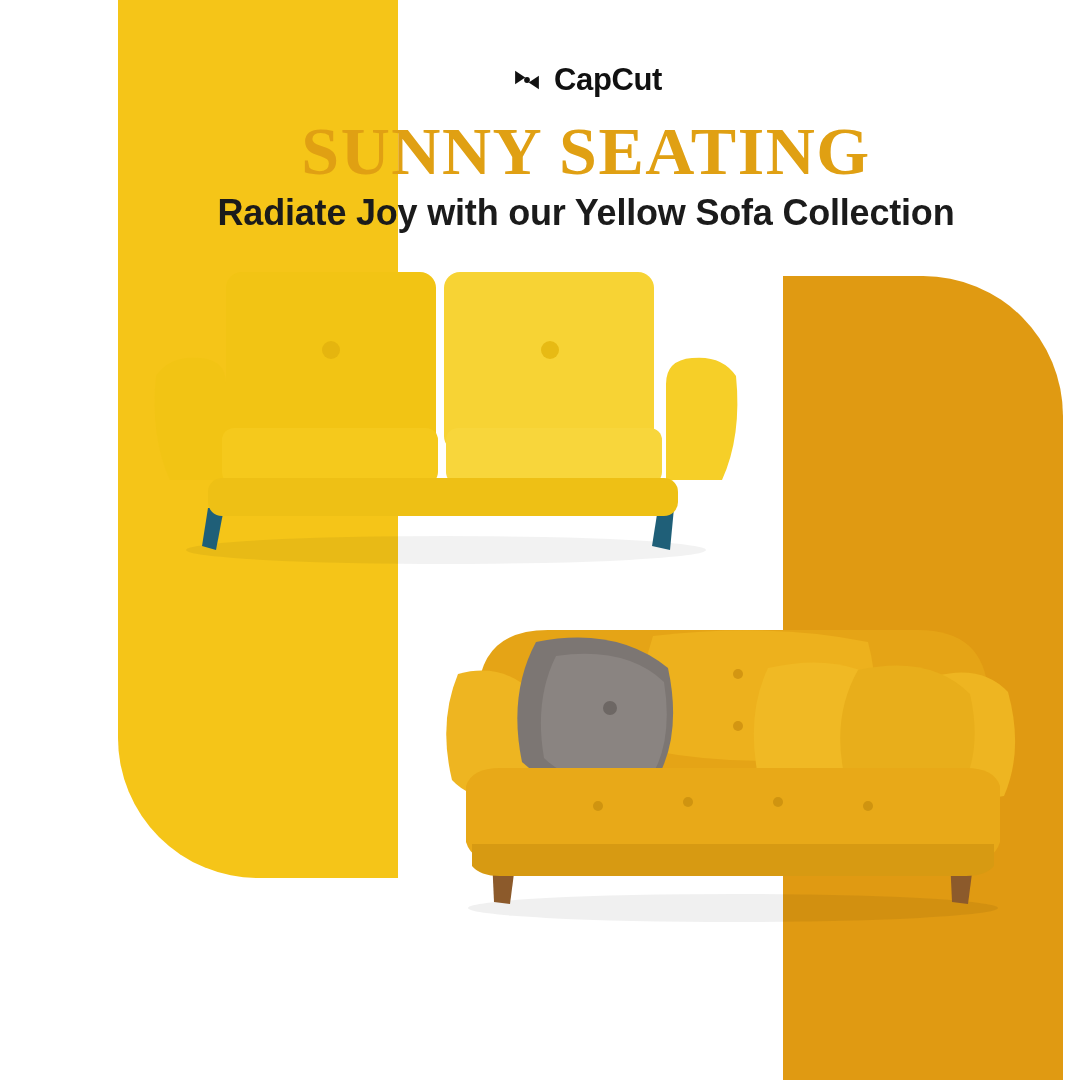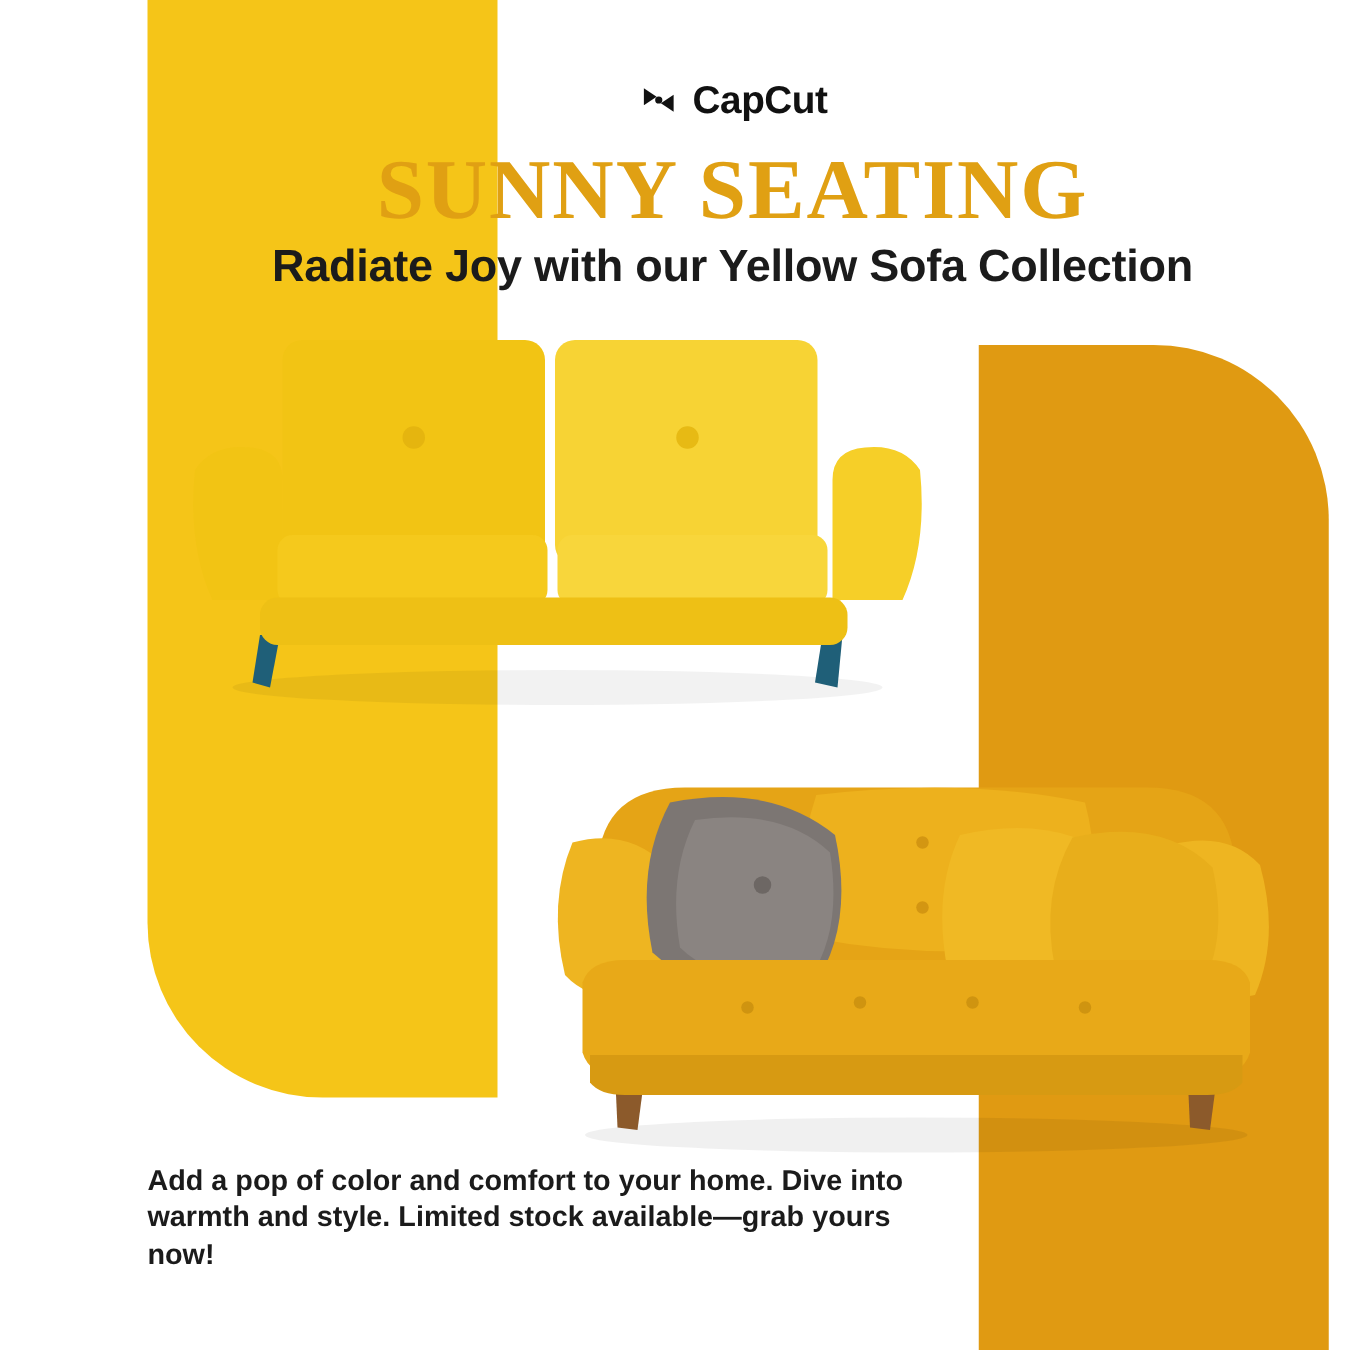--- a/index.html
+++ b/index.html
@@ -211,16 +211,15 @@
 
     <path d="M28 190 q6 -18 34 -18 h466 q28 0 34 18 v56 q-6 20 -34 20 H62 q-28 0 -34 -20 Z" fill="#e8a918"></path>
     <circle cx="160" cy="210" r="5" fill="#cf9410"></circle>
     <circle cx="250" cy="206" r="5" fill="#cf9410"></circle>
     <circle cx="340" cy="206" r="5" fill="#cf9410"></circle>
     <circle cx="430" cy="210" r="5" fill="#cf9410"></circle>
 
     <path d="M34 248 h522 v22 q-8 10 -28 10 H62 q-20 0 -28 -10 Z" fill="#d79a12"></path>
   </svg>
 
-  <div class="body-copy">Add a pop of color and comfort to your home. Dive into warmth and style. Limited stock available—grab yours now!</div>
 
 
 </div>
 
 </body></html>

